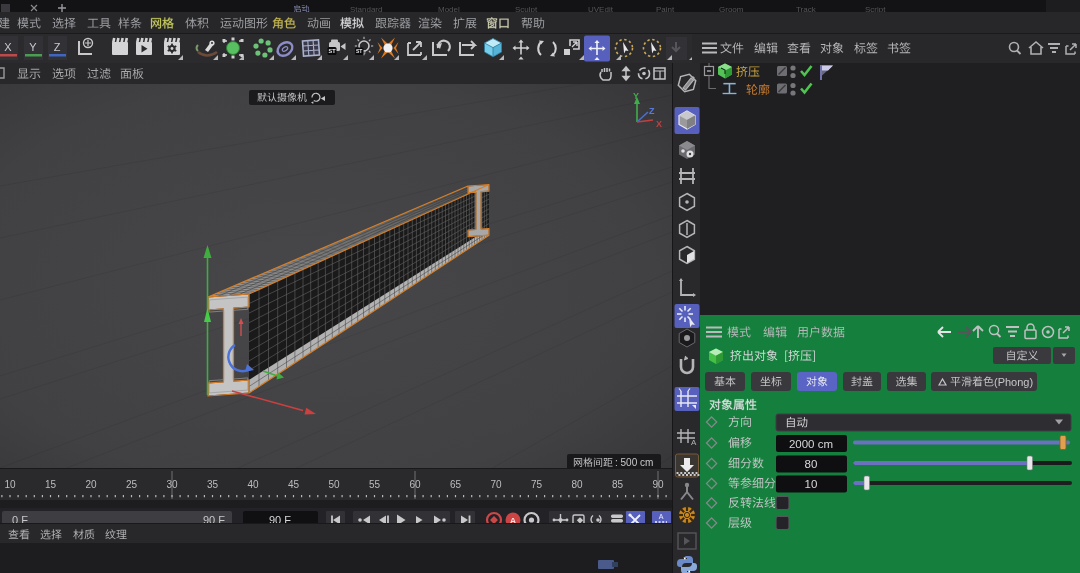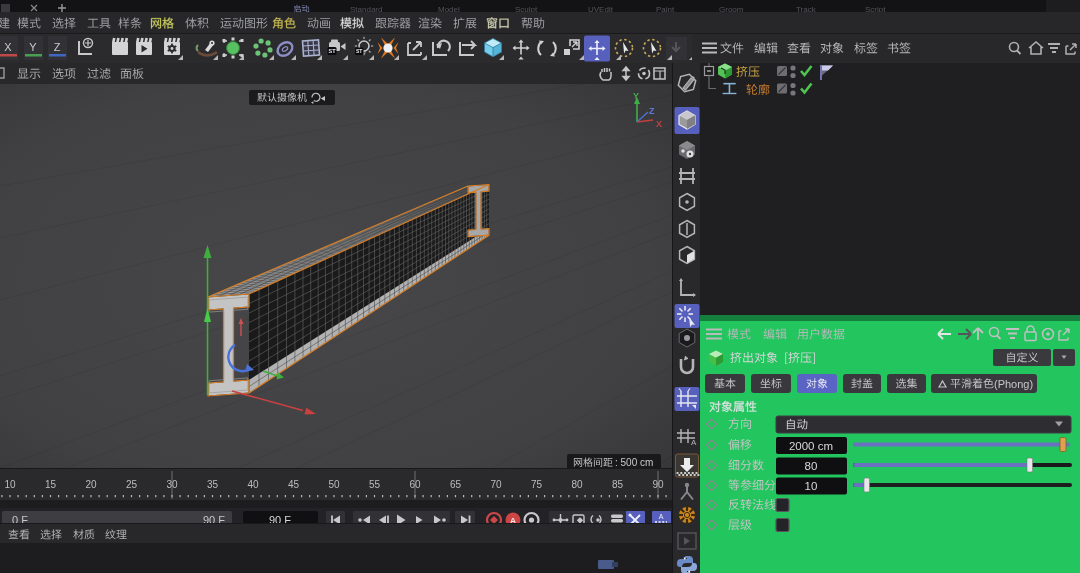--- a/index.html
+++ b/index.html
@@ -5,21 +5,21 @@
 body,div,span,svg text{font-family:"Liberation Sans",sans-serif}
 .ab{position:absolute}
 #root{position:relative;width:1080px;height:573px;background:#1d1d1f;overflow:hidden}
 #tabbar{left:0;top:0;width:1046px;height:12px;background:#131315}
 #menubar{left:0;top:12px;width:1080px;height:22px;background:#27272a;border-bottom:1px solid #1a1a1c}
 #toolbar{left:0;top:34px;width:692px;height:29px;background:#2b2b2e}
 #ommenu{left:692px;top:34px;width:388px;height:29px;background:#28282b}
 #vpmenu{left:0;top:63px;width:672px;height:21px;background:#28282b}
 #strip{left:672px;top:63px;width:28px;height:510px;background:#29292c;border-left:1px solid #161618}
 #tree{left:700px;top:63px;width:380px;height:252px;background:#1f1f22}
-#am{left:700px;top:315px;width:380px;height:258px;background:#22c55e;border-top:6px solid #15803d}
+#am{left:700px;top:315px;width:380px;height:258px;background:#15803d;border-top:4px solid #15803d}
 #vp{left:0;top:84px;width:672px;height:384px}
 #ruler{left:0;top:468px;width:672px;height:32px;background:#2a2a2c;border-top:1px solid #19191b}
 #transport{left:0;top:508px;width:672px;height:23px;background:#232327}
 #matmenu{left:0;top:523px;width:672px;height:20px;background:#28282b;border-top:1px solid #19191b}
 #matarea{left:0;top:543px;width:672px;height:30px;background:#1d1d1f}
 </style></head><body>
 <div id="root">
 <div id="tabbar" class="ab"><svg width="1080" height="12">
         <rect x="1" y="2" width="9" height="9" fill="#3a3a3e"></rect>
         <path d="M31,3 l6,6 M37,3 l-6,6" stroke="#8a8a8e" stroke-width="1.2"></path>

